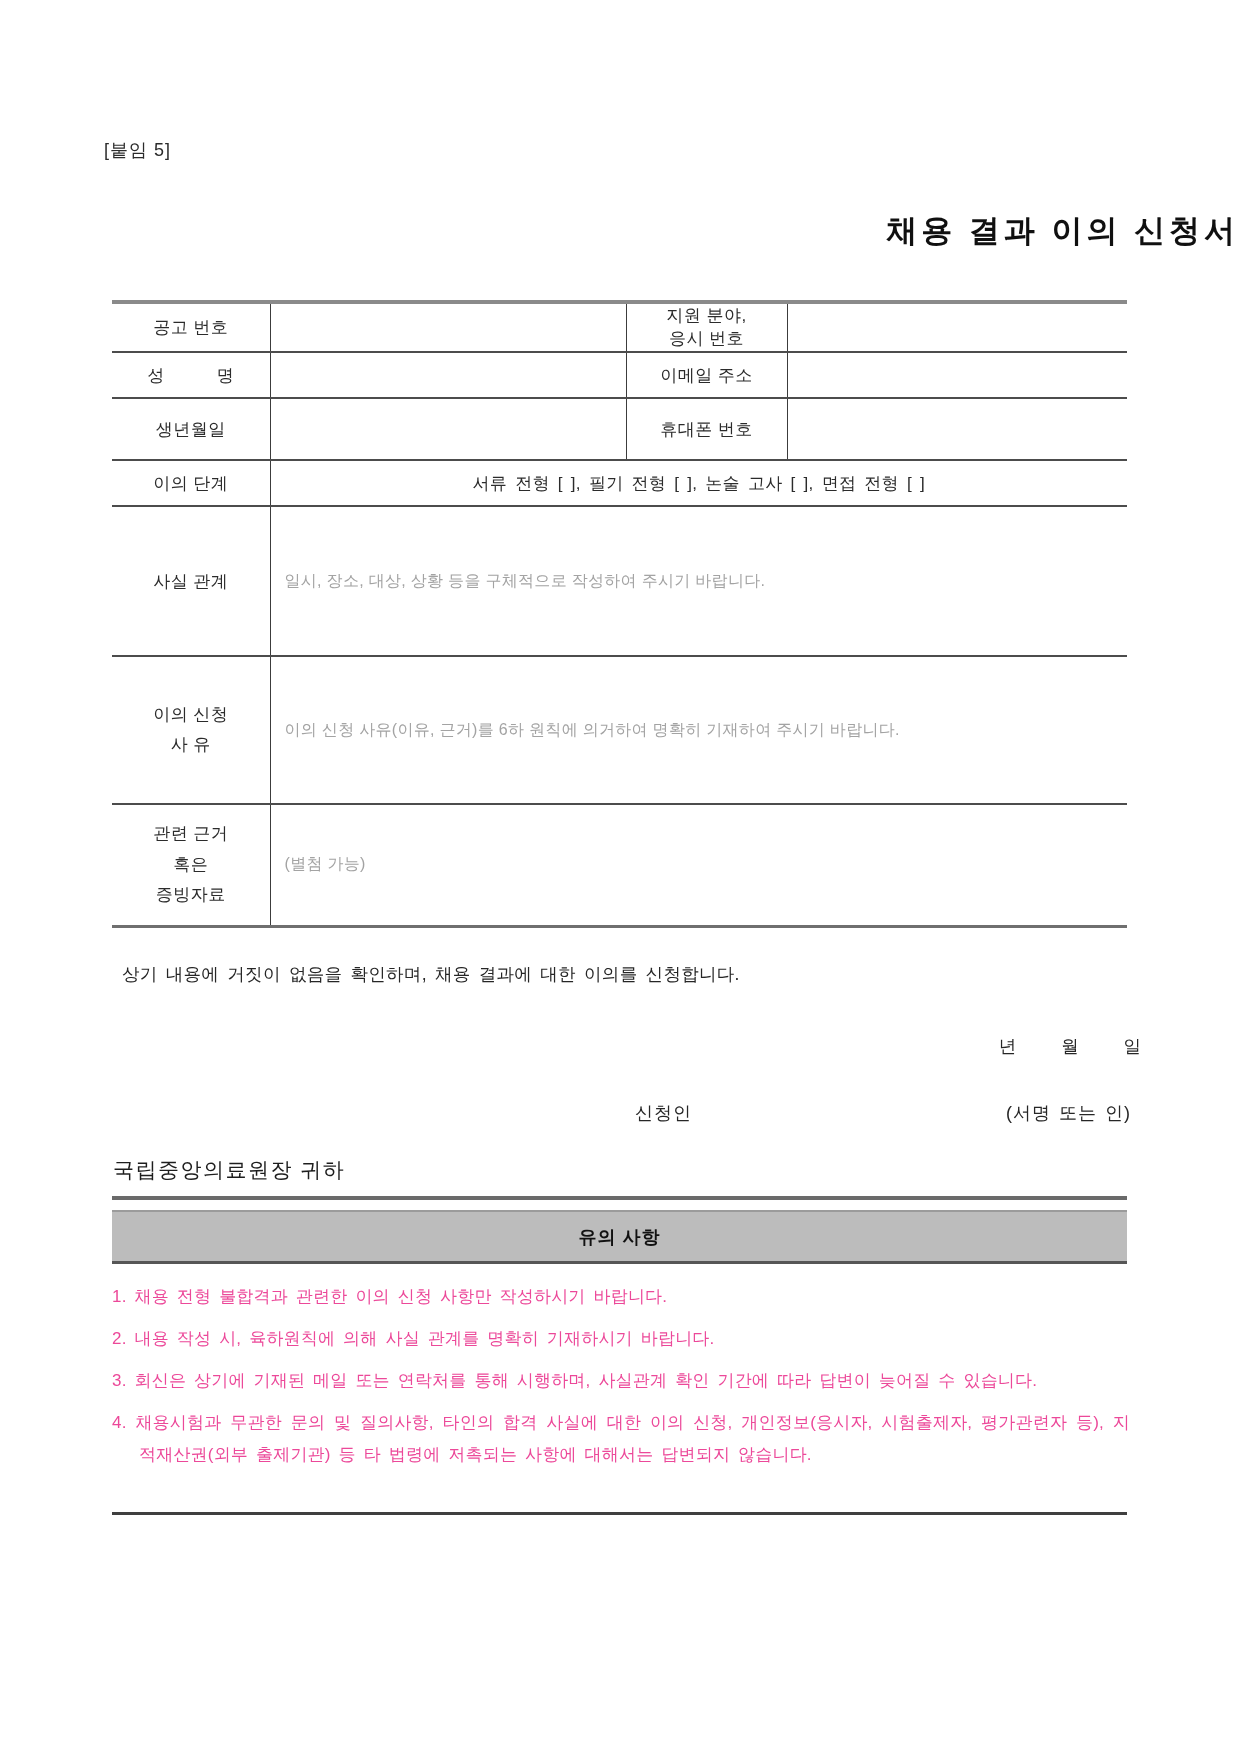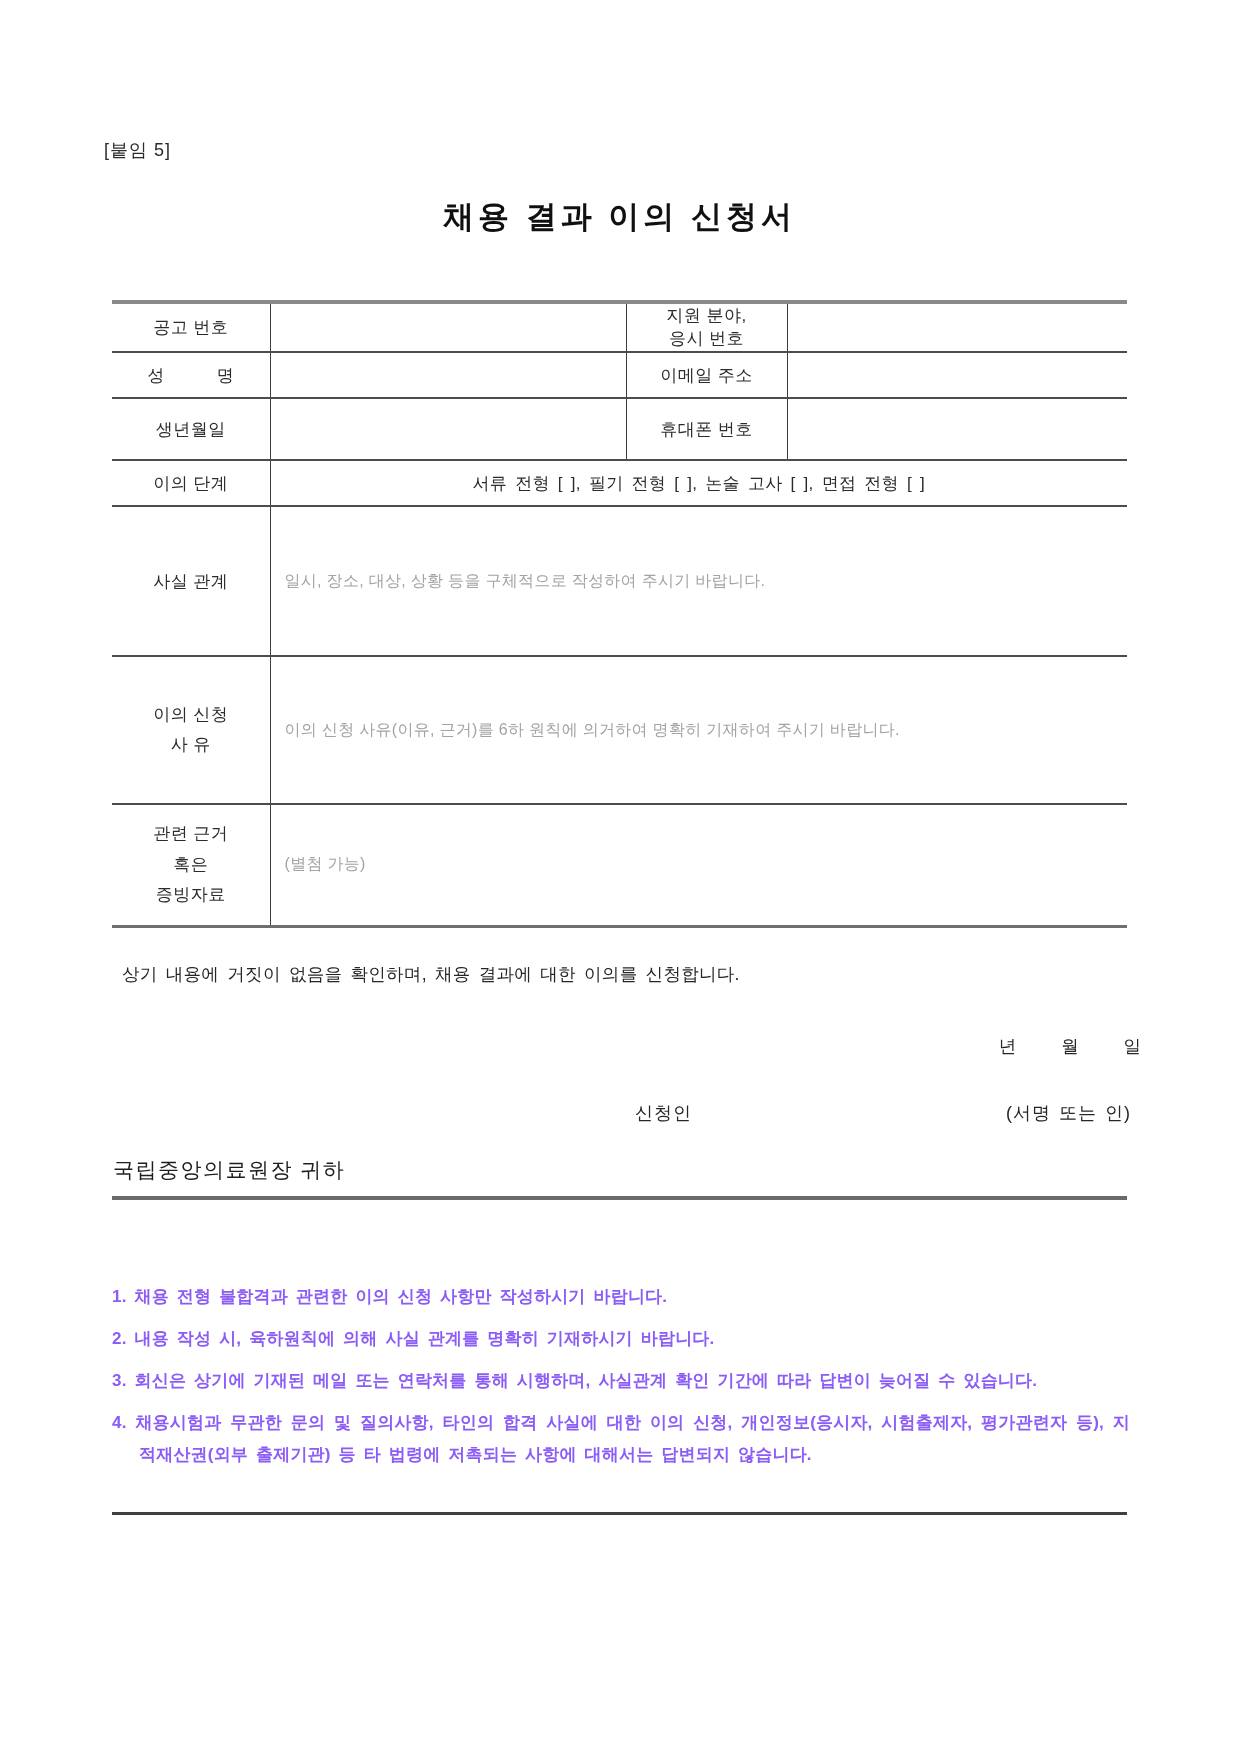--- a/index.html
+++ b/index.html
@@ -4,21 +4,21 @@
 <style>
   * { margin:0; padding:0; box-sizing:border-box; }
   html,body { background:#ffffff; }
   body { font-family:"Liberation Sans","DejaVu Sans",sans-serif; color:#262626; }
   .page {
     position:relative; width:1239px; height:1752px; background:#ffffff;
     overflow:hidden;
   }
   .attach { position:absolute; left:104px; top:138px; font-size:18px; letter-spacing:1px; color:#2b2b2b; }
   .title {
-    position:absolute; left:0; top:196px; width:100%; text-align:center;
+    position:absolute; left:0; top:210px; width:100%; text-align:right;
     font-size:31px; font-weight:bold; letter-spacing:4px; color:#101010;
   }
   
   table.form {
     position:absolute; left:112px; top:300px; width:1015px;
     border-collapse:collapse; table-layout:fixed;
     border-top:4px solid #8a8a8a; border-bottom:3px solid #6f6f6f;
   }
   table.form td { vertical-align:middle; font-size:17px; color:#2b2b2b; }
   table.form tr + tr td { border-top:2px solid #4c4c4c; }
@@ -41,21 +41,21 @@
   .notice-bar {
     position:absolute; left:112px; top:1210px; width:1015px; height:54px;
     background:#bcbcbc; border-top:2px solid #9b9b9b; border-bottom:3px solid #565656;
     display:flex; align-items:center; justify-content:center;
   }
   .notice-bar .t { font-size:18px; font-weight:bold; letter-spacing:1px; color:#111; }
   .notes { position:absolute; left:112px; top:1281px; width:1018px; }
   .note {
     font-size:17px; line-height:32px; text-align:justify;
     padding-left:27px; text-indent:-27px; margin-bottom:10px;
-    word-spacing:3px; letter-spacing:0.2px; color:#8b5cf6;font-weight:bold;
+    word-spacing:3px; letter-spacing:0.2px; color:#ec4899;
   }
   .rule-bottom { position:absolute; left:112px; top:1512px; width:1015px; height:2.5px; background:#3f3f3f; }
 </style>
 </head>
 <body>
 
 <div class="page">
 
   <div class="attach">[붙임 5]</div>
 
@@ -120,20 +120,23 @@
 
   <div class="dateline">년 월 일</div>
 
   <div class="applicant">신청인</div>
   <div class="signhint">(서명 또는 인)</div>
 
   <div class="recipient">국립중앙의료원장 귀하</div>
 
   <div class="rule-top"></div>
 
+  <div class="notice-bar">
+    <span class="t">유의 사항</span>
+  </div>
 
   <div class="notes">
     <div class="note">1. 채용 전형 불합격과 관련한 이의 신청 사항만 작성하시기 바랍니다.</div>
     <div class="note">2. 내용 작성 시, 육하원칙에 의해 사실 관계를 명확히 기재하시기 바랍니다.</div>
     <div class="note">3. 회신은 상기에 기재된 메일 또는 연락처를 통해 시행하며, 사실관계 확인 기간에 따라 답변이 늦어질 수 있습니다.</div>
     <div class="note">4. 채용시험과 무관한 문의 및 질의사항, 타인의 합격 사실에 대한 이의 신청, 개인정보(응시자, 시험출제자, 평가관련자 등), 지적재산권(외부 출제기관) 등 타 법령에 저촉되는 사항에 대해서는 답변되지 않습니다.</div>
   </div>
 
   <div class="rule-bottom"></div>
 

